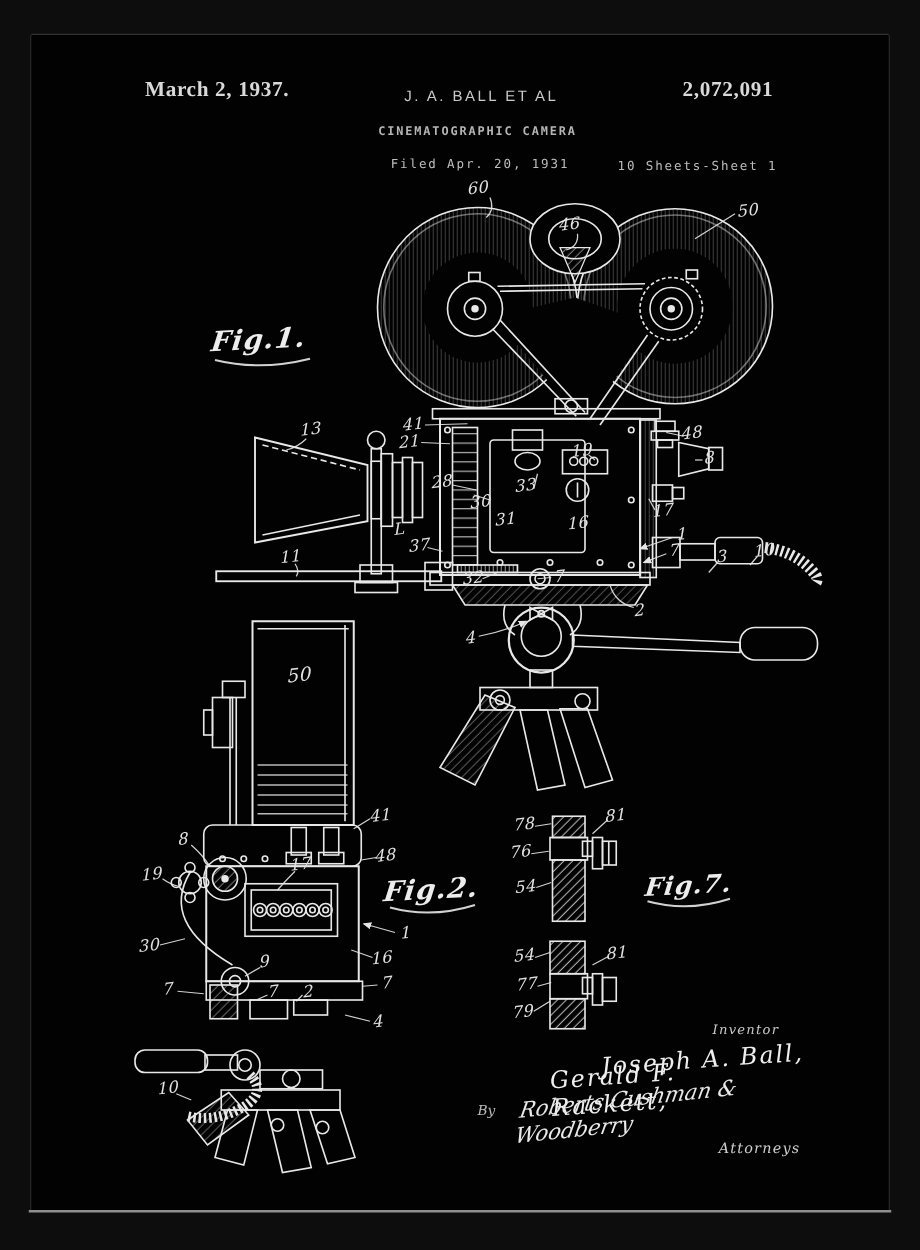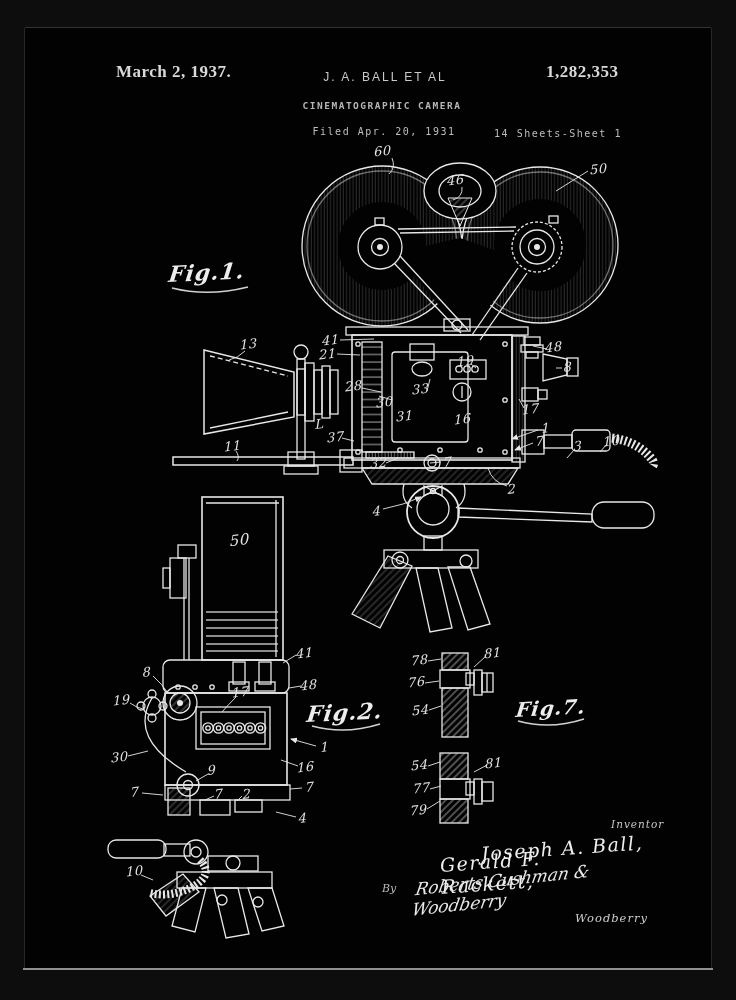--- a/index.html
+++ b/index.html
@@ -42,24 +42,24 @@
 
 <div class="scene">
   <div class="frame"></div>
   <div class="poster"></div>
   <div class="frame-edge-top"></div>
   <div class="frame-edge-left"></div>
   <div class="frame-edge-right"></div>
 
   <div class="abs txt serifbold" style="left:116px;top:62px;">March 2, 1937.</div>
   <div class="abs txt gothic center" style="left:385px;top:70px;">J. A. BALL ET AL</div>
-  <div class="abs txt serifbold" style="left:546px;top:62px;">1,282,353</div>
+  <div class="abs txt serifbold" style="left:546px;top:62px;">2,072,091</div>
   <div class="abs txt typew-sm center" style="left:382px;top:100px;font-weight:bold;">CINEMATOGRAPHIC CAMERA</div>
   <div class="abs txt typew center" style="left:384px;top:126px;">Filed Apr. 20, 1931</div>
-  <div class="abs txt typew center" style="left:558px;top:128px;">14 Sheets-Sheet 1</div>
+  <div class="abs txt typew center" style="left:558px;top:128px;">10 Sheets-Sheet 1</div>
 
   <svg class="draw" width="736" height="1000" viewBox="0 0 736 1000">
     <defs>
       <pattern id="vl" width="3.2" height="6" patternUnits="userSpaceOnUse">
         <line x1="1" y1="0" x2="1" y2="6" stroke="#cfcfcf" stroke-width="0.7"></line>
       </pattern>
       <pattern id="hl" width="8" height="7.5" patternUnits="userSpaceOnUse">
         <line x1="0" y1="2" x2="8" y2="2" stroke="#d6d6d6" stroke-width="0.9"></line>
       </pattern>
       <pattern id="dh" width="5" height="5" patternUnits="userSpaceOnUse" patternTransform="rotate(45)">
@@ -400,21 +400,21 @@
       <span class="ann" style="left: 420px; top: 660px;">78</span>
       <span class="ann" style="left: 493px; top: 653px;">81</span>
       <span class="ann" style="left: 417px; top: 682px;">76</span>
       <span class="ann" style="left: 421px; top: 710px;">54</span>
       <span class="ann" style="left: 420px; top: 765px;">54</span>
       <span class="ann" style="left: 494px; top: 763px;">81</span>
       <span class="ann" style="left: 422px; top: 788px;">77</span>
       <span class="ann" style="left: 419px; top: 810px;">79</span>
     </div>
 
-  <div class="abs inventor" style="left:570px;top:818px;margin-left:41px;">Inventor</div>
+  <div class="abs inventor" style="left:570px;top:818px;">Inventor</div>
   <div class="abs sig-name" style="left:562px;top:848px;">Joseph A. Ball,</div>
   <div class="abs sig-name" style="left:539px;top:869px;">Gerald F. Rackett,</div>
   <div class="abs sig-by" style="left:382px;top:882px;">By</div>
   <div class="abs sig-script" style="left:521px;top:888px;">Roberts Cushman &amp; Woodberry</div>
-  <div class="abs attorneys" style="left:575px;top:911px;">Woodberry</div>
+  <div class="abs attorneys" style="left:575px;top:911px;">Attorneys</div>
 
   <div class="frame-edge-bottom"></div>
 </div>
 
 </body></html>

